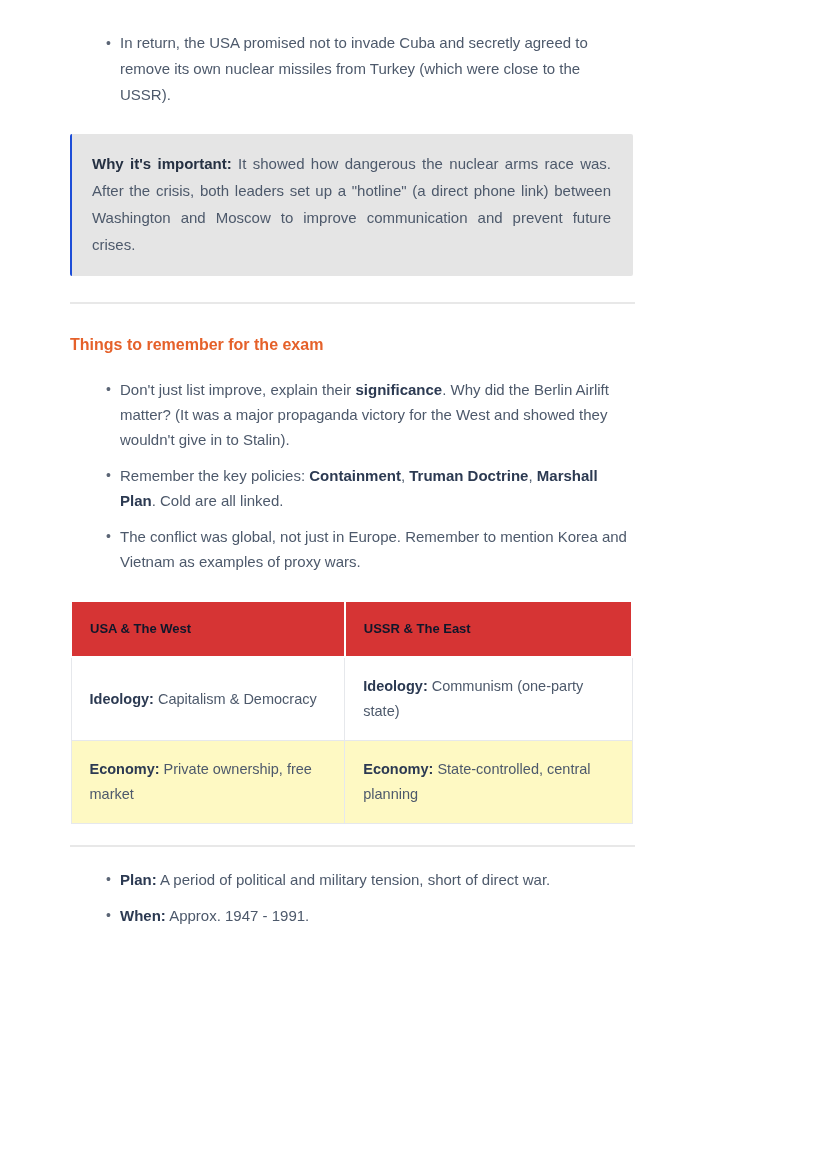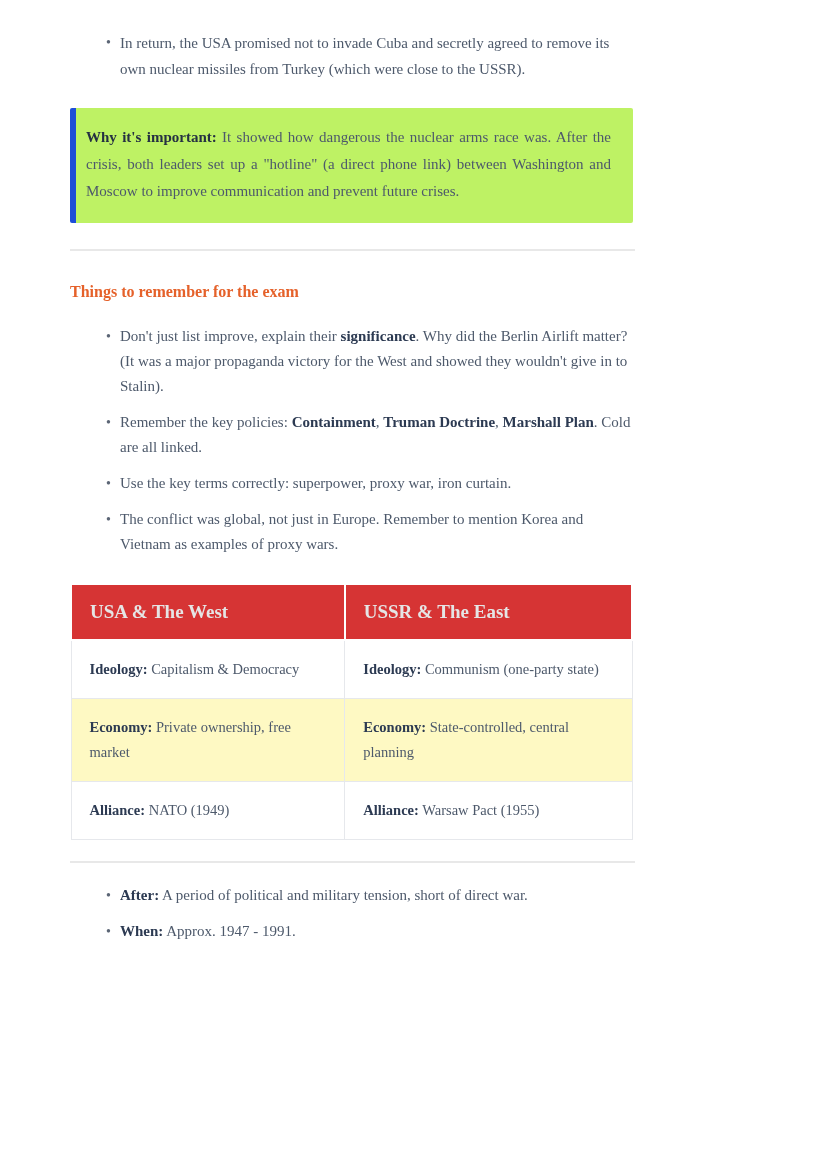--- a/index.html
+++ b/index.html
@@ -2,21 +2,21 @@
 <html><head>
 <meta charset="utf-8">
 <style>
   html, body { margin: 0; padding: 0; background: #ffffff; }
   .page {
     position: relative;
     width: 691px;
     height: 1171px;
     background: #ffffff;
     overflow: hidden;
-    font-family: Liberation Serif, serif;
+    font-family: Liberation Sans, sans-serif;
     color: #4d596b;
     font-size: 15px;
   }
   .content {
     position: absolute;
     left: 70px;
     top: 0;
     width: 563px;
   }
   .bold { font-weight: 700; color: #2c3a52; }
@@ -36,24 +36,24 @@
     top: 0;
     color: #5b6575;
     font-size: 14px;
   }
   ul.intro { margin-top: 30px; }
   ul.intro li { line-height: 26px; margin-bottom: 0; }
 
   
   .callout {
     margin-top: 26px;
-    background: #bef264;
-    border-left: 6px solid #1d4ed8;
+    background: #e5e5e5;
+    border-left: 2px solid #1d4ed8;
     border-radius: 2px;
-    padding: 16px 22px 18px 10px;
+    padding: 16px 22px 18px 20px;
   }
   .callout p {
     margin: 0;
     line-height: 27px;
     text-align: justify;
   }
   .callout .bold { color: #253042; }
 
   hr.divider {
     border: none;
@@ -76,26 +76,26 @@
     margin-top: 26px;
     width: 563px;
     border-collapse: collapse;
     table-layout: fixed;
     font-size: 14.5px;
   }
   table.cmp col.c1 { width: 48.8%; }
   table.cmp col.c2 { width: 51.2%; }
   table.cmp th {
     background: #d63434;
-    color: #e5e5e5;
+    color: #0f172a;
     font-weight: 700;
     text-align: left;
     padding: 15px 18px;
     line-height: 24px;
-    font-size: 19px;
+    font-size: 13px;
     border: 2px solid #ffffff;
   }
   table.cmp td {
     border: 1px solid #e6e8ec;
     padding: 16px 18px;
     line-height: 25px;
     vertical-align: middle;
     background: #ffffff;
   }
   table.cmp tr.alt td { background: #fef9c3; }
@@ -136,21 +136,20 @@
       <p><span class="bold">Why it's important:</span><span> It showed how dangerous the nuclear arms race was. After the crisis, both leaders set up a "hotline" (a direct phone link) between Washington and Moscow to improve communication and prevent future crises.</span></p>
     </div>
 
     <hr class="divider">
 
     <h2 class="section-title">Things to remember for the exam</h2>
 
     <ul class="blist after-title">
       <li><span>Don't just list improve, explain their </span><span class="bold">significance</span><span>. Why did the Berlin Airlift matter? (It was a major propaganda victory for the West and showed they wouldn't give in to Stalin).</span></li>
       <li><span>Remember the key policies: </span><span class="bold">Containment</span><span>, </span><span class="bold">Truman Doctrine</span><span>, </span><span class="bold">Marshall Plan</span><span>. Cold are all linked.</span></li>
-      <li><span>Use the key terms correctly: superpower, proxy war, iron curtain.</span></li>
       <li><span>The conflict was global, not just in Europe. Remember to mention Korea and Vietnam as examples of proxy wars.</span></li>
     </ul>
 
     <table class="cmp">
       <colgroup>
           <col class="c1">
           <col class="c2">
         </colgroup>
       <thead>
         <tr>
@@ -160,32 +159,28 @@
       </thead>
       <tbody>
         <tr>
           <td><span class="bold">Ideology:</span><span> Capitalism &amp; Democracy</span></td>
           <td><span class="bold">Ideology:</span><span> Communism (one-party state)</span></td>
         </tr>
         <tr class="alt">
           <td><span class="bold">Economy:</span><span> Private ownership, free market</span></td>
           <td><span class="bold">Economy:</span><span> State-controlled, central planning</span></td>
         </tr>
-        <tr>
-          <td><span class="bold">Alliance:</span><span> NATO (1949)</span></td>
-          <td><span class="bold">Alliance:</span><span> Warsaw Pact (1955)</span></td>
-        </tr>
       </tbody>
     </table>
 
     <hr class="divider" style="margin-top:21px">
 
 
     <ul class="blist after-title">
-      <li><span class="bold">After:</span><span> A period of political and military tension, short of direct war.</span></li>
+      <li><span class="bold">Plan:</span><span> A period of political and military tension, short of direct war.</span></li>
       <li><span class="bold">When:</span><span> Approx. 1947 - 1991.</span></li>
 
     </ul>
 
   </div>
 
   <div class="watermark">(c) Knowunity 2025</div>
   <div class="side-strip"></div>
 </div>
 

